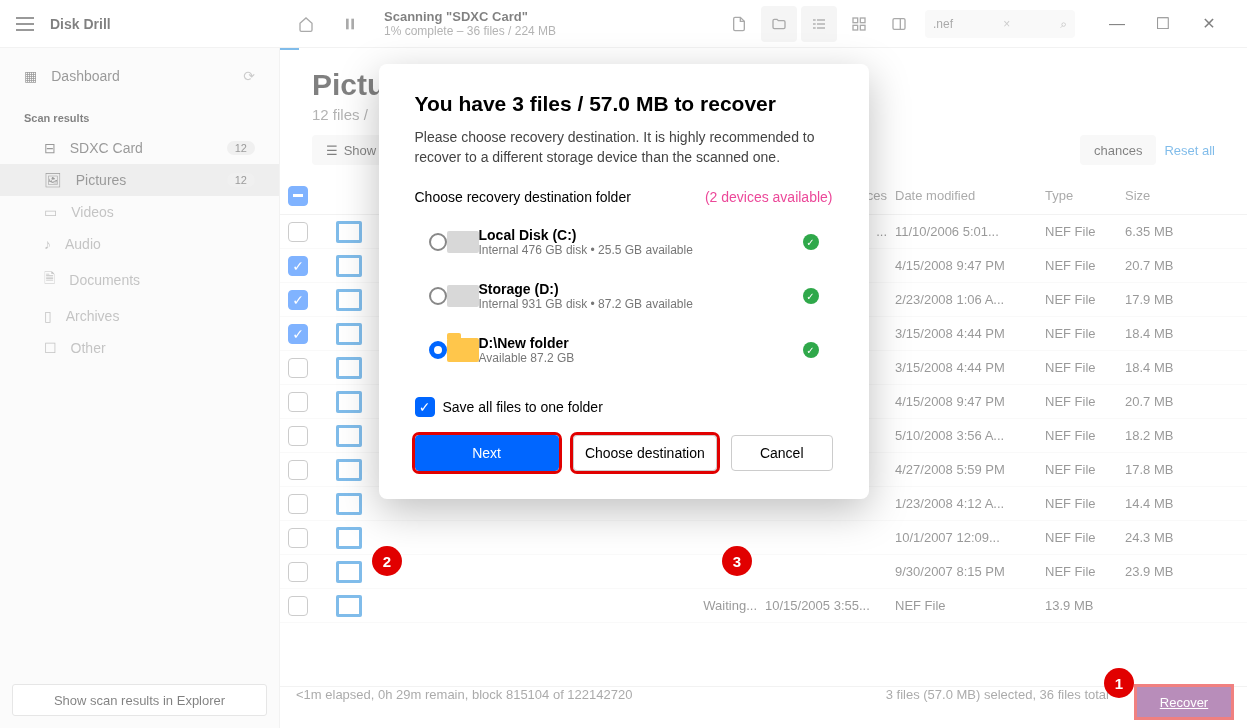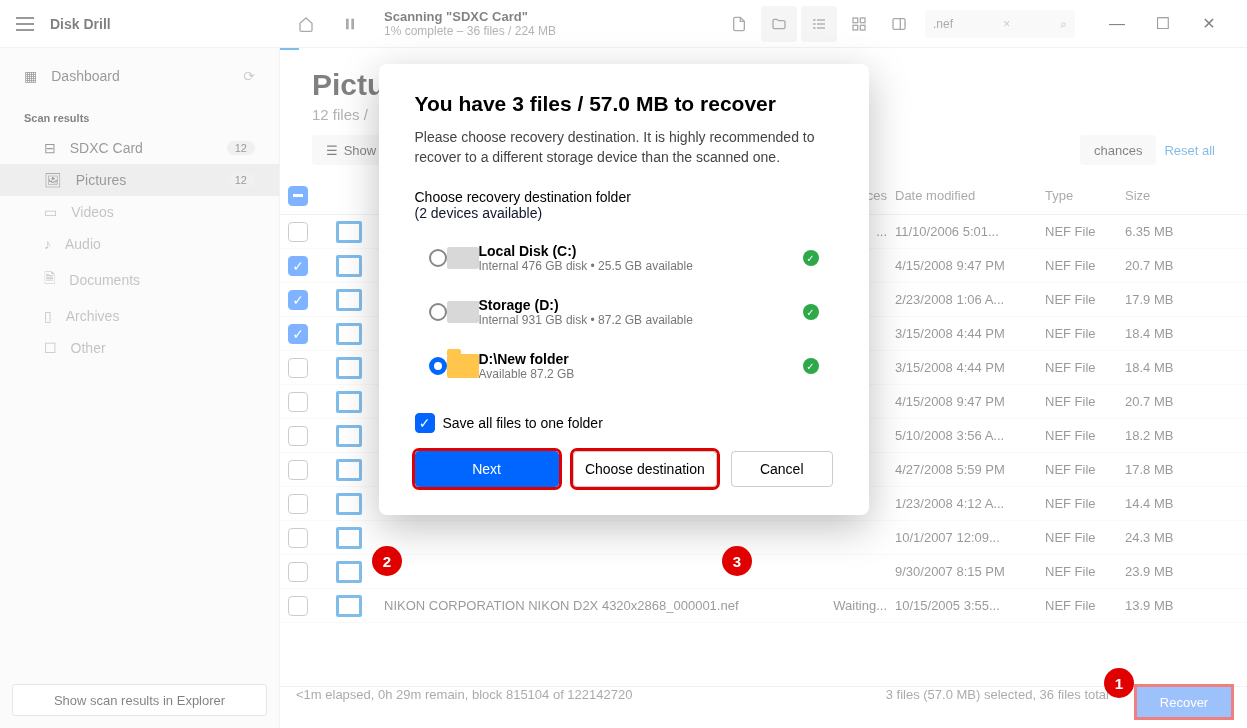--- a/index.html
+++ b/index.html
@@ -56,29 +56,29 @@
 .chk.checked { background: #0066ff; border-color: #0066ff; color: #fff; font-size: 14px; }
 .chk.indet { background: #0066ff; border-color: #0066ff; }
 .chk.indet::after { content:""; width:10px; height:3px; background:#fff; }
 .thumb { width: 26px; height: 22px; background: #0078d4; border-radius: 2px; position: relative; cursor: pointer; }
 .thumb::after { content:""; position:absolute; inset:3px; background:#fff; }
 .file-name { white-space: nowrap; overflow: hidden; text-overflow: ellipsis; color: #333; }
 .cell { color: #333; }
 
 
 .statusbar { height: 42px; border-top: 1px solid #e5e5e5; display: flex; align-items: flex-start; padding: 0 16px; font-size: 13px; color: #555; gap: 16px; }
-.recover-btn { margin-left: 12px; width: 94px; height: 30px; background: #3b82f6; color: #fff; border: none; font-size: 13px; cursor: pointer; outline: 3px solid #e10000; outline-offset: 0; }
+.recover-btn { margin-left: 12px; width: 94px; height: 30px; background: #701a75; color: #fff; border: none; font-size: 13px; cursor: pointer; outline: 3px solid #e10000; outline-offset: 0; text-decoration: underline; }
 
 
 .overlay { position: absolute; inset: 0; background: rgba(255,255,255,0.5); display: flex; align-items: flex-start; justify-content: center; padding-top: 64px; }
 .modal { width: 490px; background: #fff; border-radius: 8px; box-shadow: 0 12px 40px rgba(0,0,0,0.25); padding: 28px 36px 28px; }
 .modal-title { font-size: 21px; font-weight: 700; }
 .modal-desc { font-size: 14px; color: #444; margin-top: 12px; line-height: 1.4; }
-.dest-head { display: flex; justify-content: space-between; font-size: 14px; margin-top: 22px; margin-bottom: 10px; flex-direction: column; }
-.dest-head .avail { color: #0f172a; }
+.dest-head { display: flex; justify-content: space-between; font-size: 14px; margin-top: 22px; margin-bottom: 10px; }
+.dest-head .avail { color: #ec4899; }
 .dest-list { border-radius: 6px; }
 .dest-item { display: flex; align-items: center; padding: 12px 14px; cursor: pointer; }
 .radio { width: 18px; height: 18px; border: 2px solid #888; border-radius: 50%; flex-shrink: 0; }
 .radio.selected { border: 5px solid #0066ff; }
 .drive-icon { width: 32px; height: 22px; background: #d8d8d8; border-radius: 2px; }
 .folder-icon { width: 32px; height: 24px; background: #ffc64b; border-radius: 2px; position: relative; }
 .folder-icon::before { content:""; position:absolute; top:-5px; left:0; width:14px; height:6px; background:#ffc64b; border-radius:2px 2px 0 0; }
 .dest-text { flex: 1; }
 .dest-name { font-size: 14px; font-weight: 600; }
 .dest-sub { font-size: 12px; color: #777; }
@@ -388,21 +388,20 @@
     <div class="cell">NEF File</div>
     <div class="cell">23.9 MB</div>
           </div>
           <div class="table-row">
     <div>
               <div class="chk "></div>
             </div>
     <div>
               <div class="thumb"></div>
             </div>
-    <div class="file-name">NIKON CORPORATION NIKON D2X 4320x2868_000001.nef</div>
     <div class="cell" style="text-align:right;padding-right:8px">Waiting...</div>
     <div class="cell">10/15/2005 3:55...</div>
     <div class="cell">NEF File</div>
     <div class="cell">13.9 MB</div>
           </div>
         </div>
     </div>
 
     <div class="statusbar">
       <span>&lt;1m elapsed, 0h 29m remain, block 815104 of 122142720</span>

